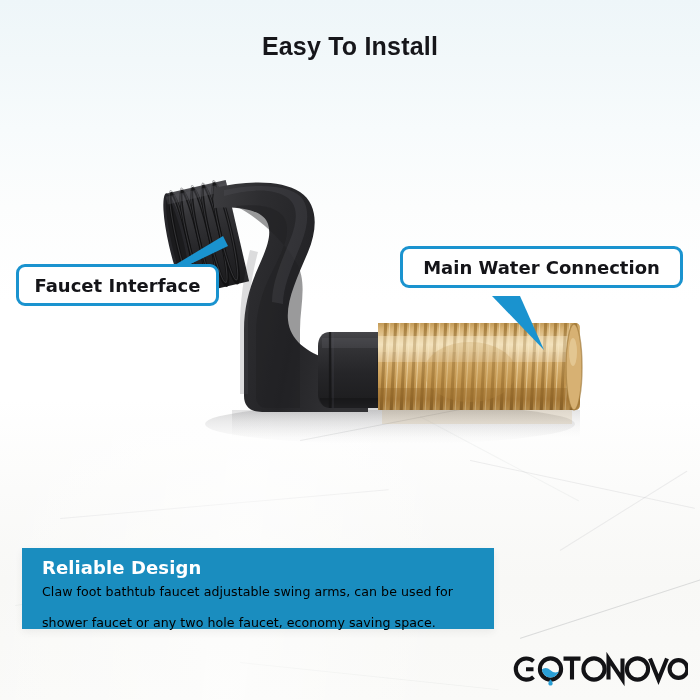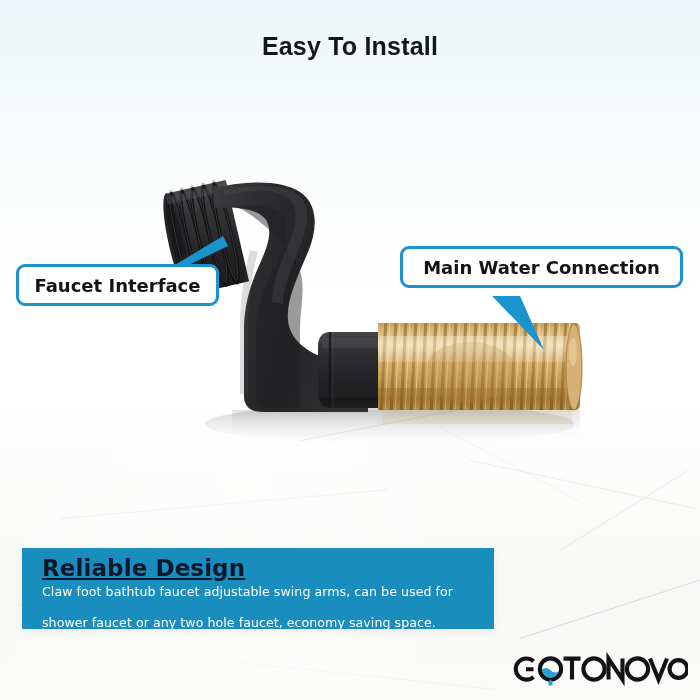--- a/index.html
+++ b/index.html
@@ -58,27 +58,26 @@
   .pointer{position:absolute;}
 
   
   .banner{
     position:absolute;left:22px;top:548px;width:472px;height:81px;
     background:#1a8dbf;box-sizing:border-box;padding:9px 17px 0 20px;
     box-shadow:0 3px 8px rgba(0,0,0,.06);
   }
   .banner-title{
     font-family:"DejaVu Sans","Liberation Sans",sans-serif;
-    font-size:23px;font-weight:bold;color:#0f172a;letter-spacing:.1px;
+    font-size:18px;font-weight:bold;color:#ffffff;letter-spacing:.1px;
     line-height:22px;
-    text-decoration:underline;
   }
   .banner-body{
     font-family:"DejaVu Sans","Liberation Sans",sans-serif;
-    font-size:12.6px;color:#ffffff;line-height:19px;margin-top:3px;letter-spacing:.05px;
+    font-size:12.6px;color:#000000;line-height:19px;margin-top:3px;letter-spacing:.05px;
   }
 
   
   .logo{position:absolute;left:510px;top:652px;width:178px;height:36px;}
 </style>
 </head>
 <body>
 
 <div id="stage">
 

